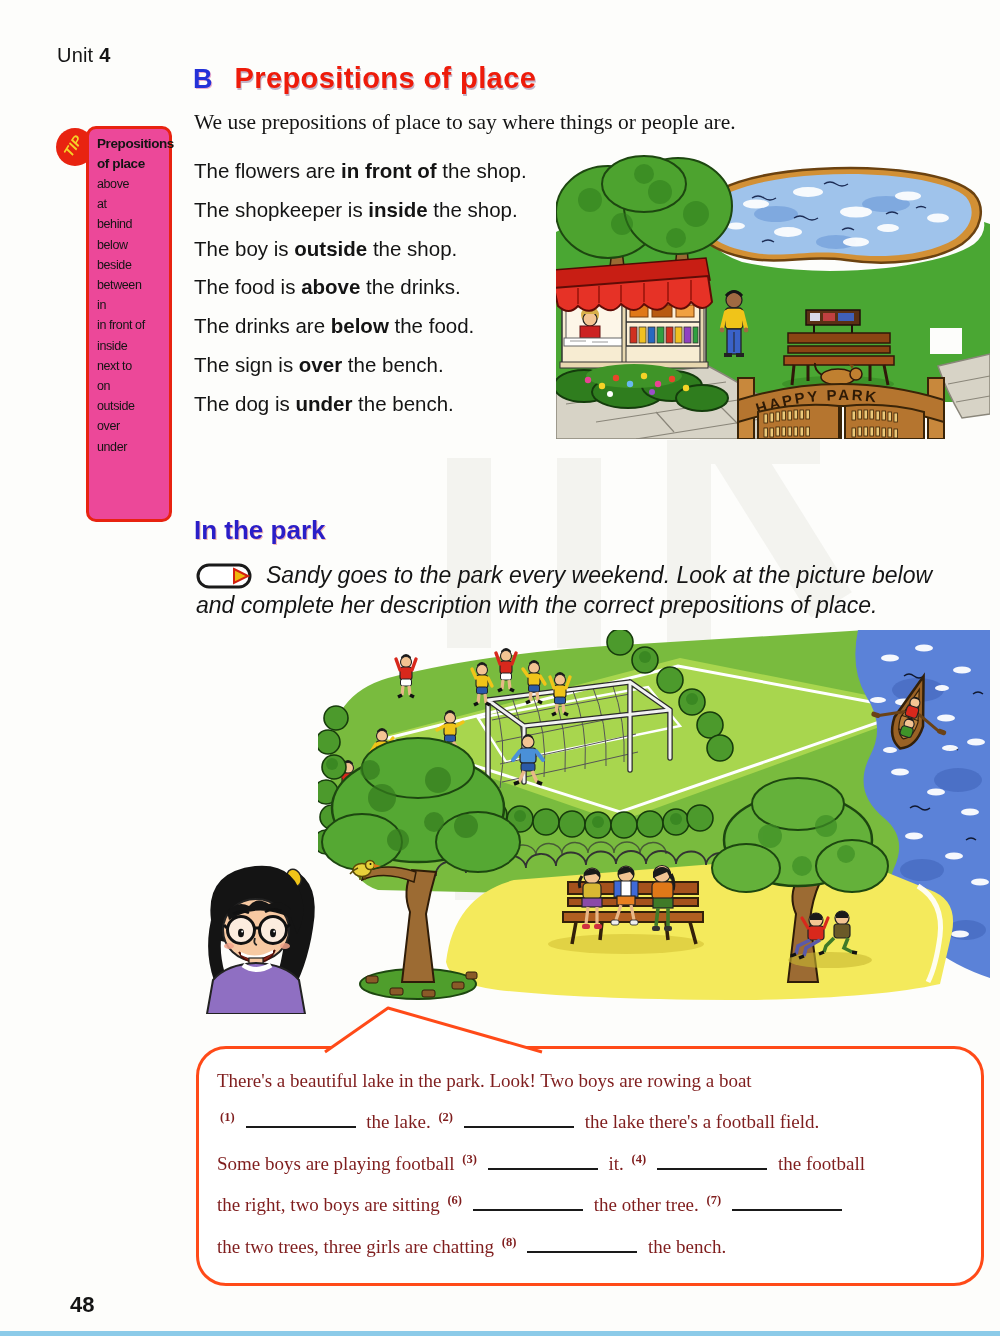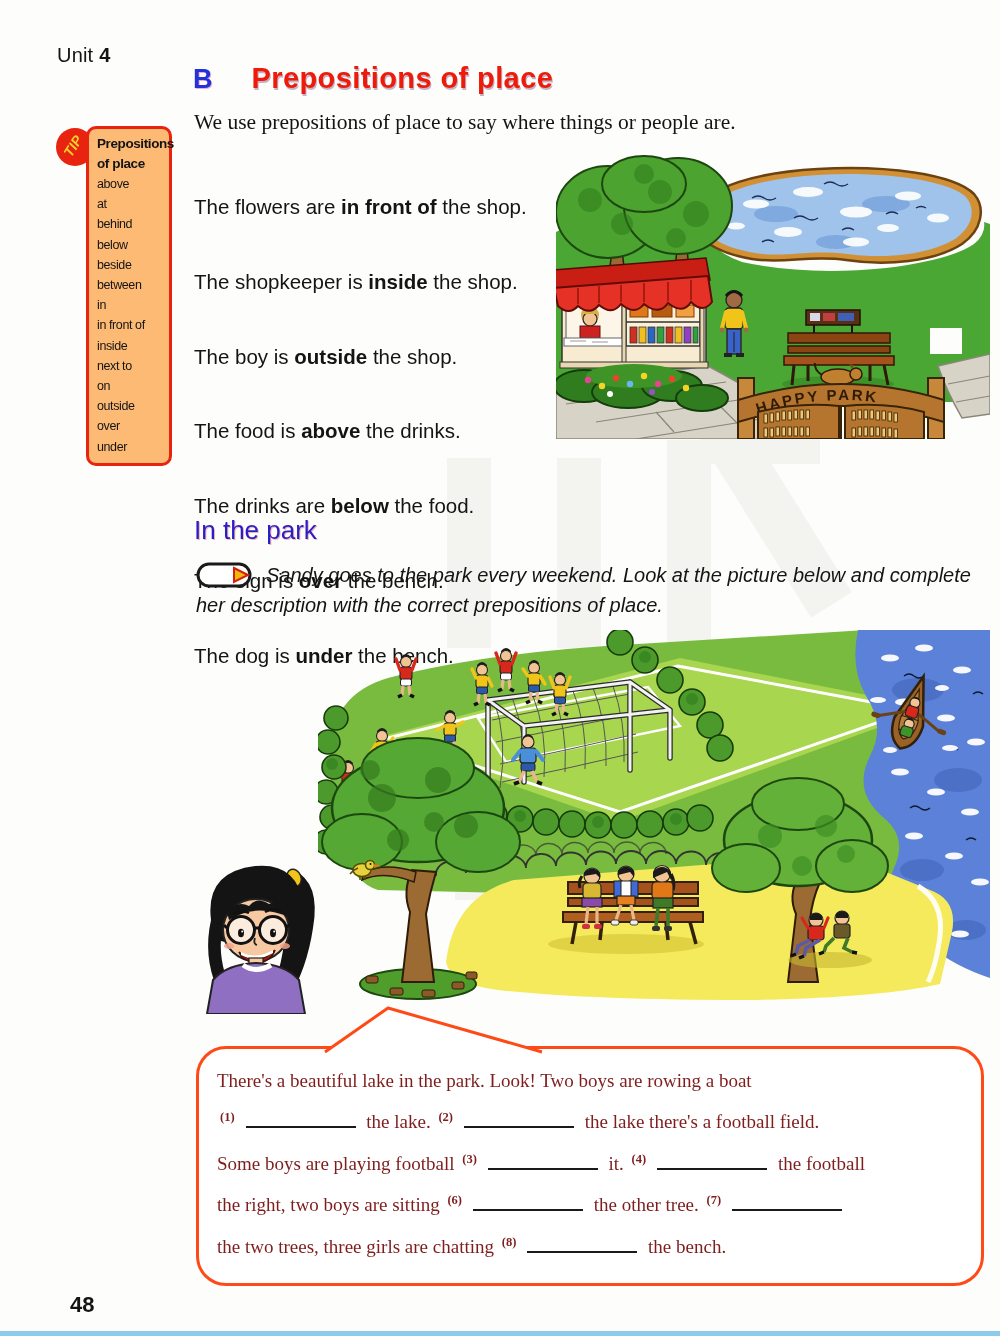--- a/index.html
+++ b/index.html
@@ -11,41 +11,41 @@
   .wm{position:absolute;background:#f3f3ef;z-index:0;}
   .wm-diag{transform:rotate(-32deg);}
 
   .unit{left:57px;top:44px;font-size:20px;letter-spacing:.2px;z-index:2;}
   .unit .num{font-weight:bold;}
 
   .header{left:193px;top:62px;z-index:2;white-space:nowrap;}
   .section-letter{color:#2431d8;font-size:27px;font-weight:bold;margin-right:22px;
                   text-shadow:1px 1px 0 rgba(200,30,120,.35);}
   .section-title{color:#ee1b0a;font-size:29px;font-weight:bold;letter-spacing:.4px;
-                 text-shadow:1px 1.5px 0 rgba(60,10,80,.30);margin-left:17px;}
+                 text-shadow:1px 1.5px 0 rgba(60,10,80,.30);}
 
   .intro{left:194px;top:110px;font-family:"Liberation Serif",serif;font-size:21.5px;z-index:2;text-align:right;}
 
   .tip-badge-circle{left:56px;top:128px;width:38px;height:38px;border-radius:50%;
                     background:#e82310;z-index:1;}
   .tip-badge-text{left:62px;top:138px;color:#f5d327;font-size:14px;font-weight:bold;
                   font-style:italic;transform:rotate(-58deg);z-index:1;}
-  .tip-box{left:86px;top:126px;width:86px;height:340px;border:3px solid #e82310;border-radius:10px;
-           background:#fdba74;padding:5px 3px 4px 8px;box-sizing:border-box;z-index:2;letter-spacing:-.4px;}
+  .tip-box{left:86px;top:126px;width:86px;height:396px;border:3px solid #e82310;border-radius:10px;
+           background:#ec4899;padding:5px 3px 4px 8px;box-sizing:border-box;z-index:2;letter-spacing:-.4px;}
   .tip-title{font-size:13.5px;font-weight:bold;line-height:20px;}
   .tip-item{font-size:12.5px;line-height:20.2px;}
 
   .examples{left:194px;top:152px;z-index:2;}
-  .example-line{font-size:20.5px;line-height:38.8px;white-space:nowrap;margin-top:36px;}
+  .example-line{font-size:20.5px;line-height:38.8px;white-space:nowrap;}
   .example-line b{font-weight:bold;}
 
-  .park-heading{left:194px;top:515px;font-size:26px;font-weight:normal;color:#2a1ec8;z-index:2;
+  .park-heading{left:194px;top:515px;font-size:26px;font-weight:bold;color:#2a1ec8;z-index:2;
                 text-shadow:1px 1px 0 rgba(220,40,40,.35);}
 
-  .instructions{left:196px;top:560px;width:780px;font-style:italic;font-size:20px;
+  .instructions{left:196px;top:560px;width:780px;font-style:italic;font-size:23px;
                 line-height:30px;z-index:2;}
   .activity-icon{vertical-align:-7px;margin-right:12px;}
 
   .bubble{left:196px;top:1046px;width:788px;height:240px;box-sizing:border-box;
           border:3px solid #ff4a18;border-radius:30px;background:#fff;z-index:4;
           padding:13px 18px 0 18px;}
   .bubble-line{font-family:cursive;font-size:19px;line-height:37.4px;white-space:nowrap;color:#7f1d1d;}
   .btext{}
   .bnum{font-size:12.5px;vertical-align:7px;margin:0 5px 0 3px;font-weight:bold;}
   .blank{display:inline-block;width:110px;height:14px;border-bottom:2.4px solid #1a1a1a;margin:0 6px;}

